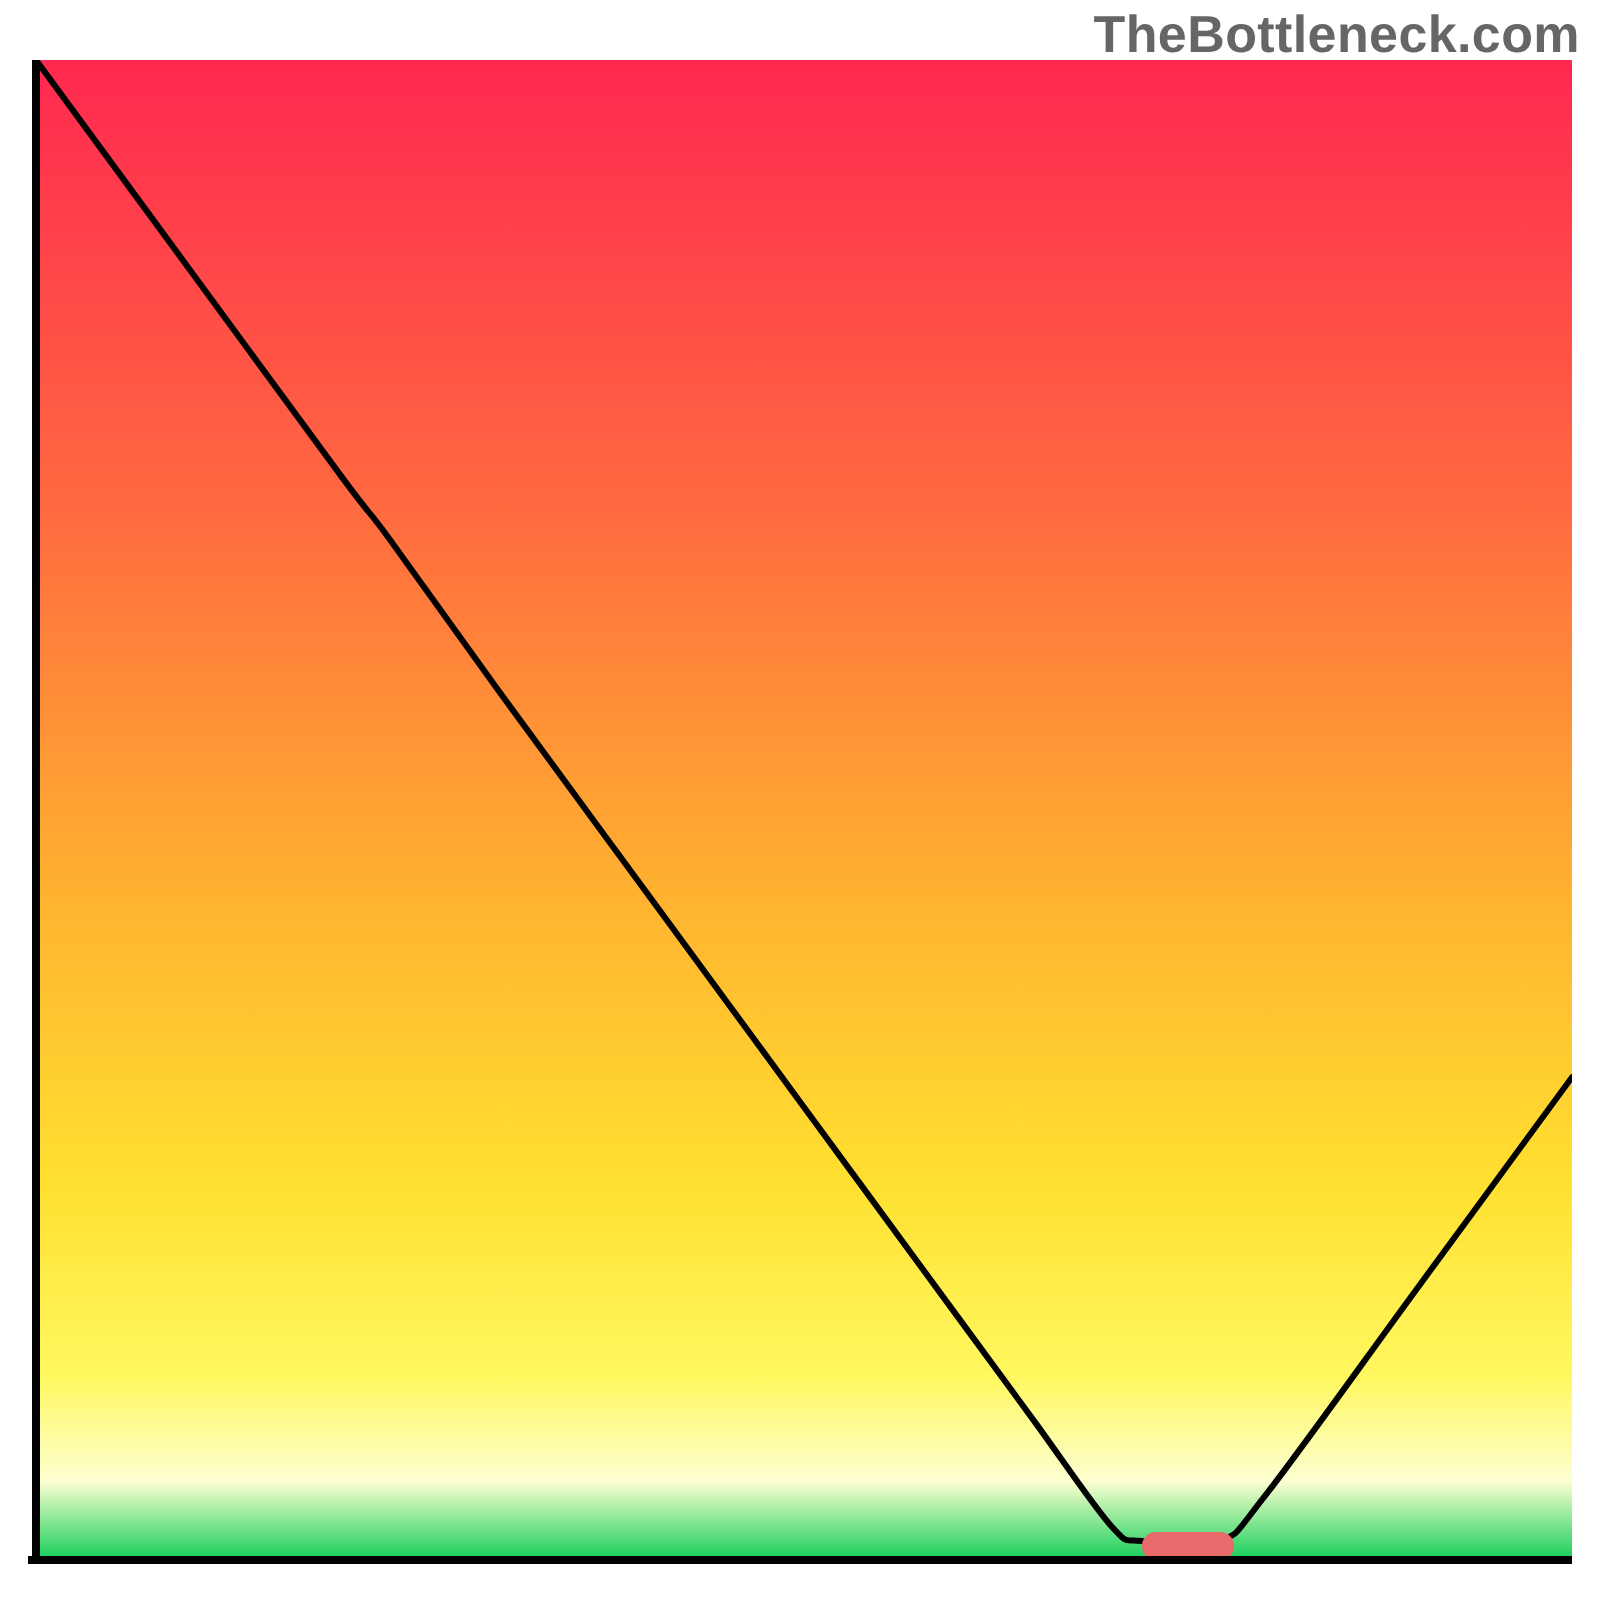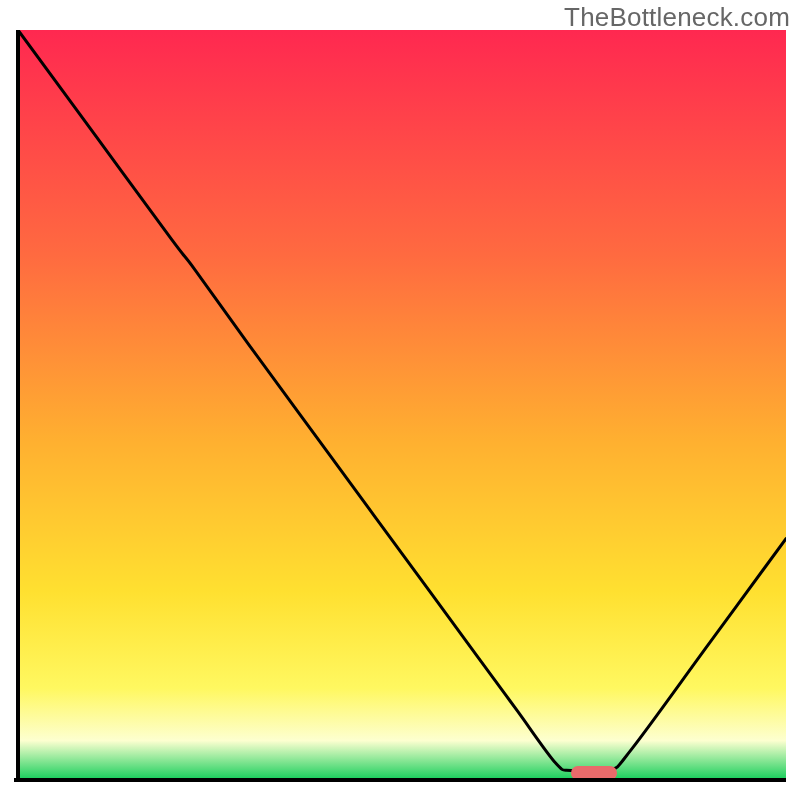--- a/index.html
+++ b/index.html
@@ -14,21 +14,21 @@
   .frame {
     position: relative;
     width: 800px;
     height: 800px;
   }
   .watermark {
     position: absolute;
     top: 2px;
     right: 10px;
     font-size: 26px;
-    font-weight: 400;
+    font-weight: 700;
     color: #666666;
     letter-spacing: 0.2px;
   }
   .plot {
     position: absolute;
     left: 14px;
     top: 30px;
     width: 772px;
     height: 756px;
     box-sizing: border-box;

